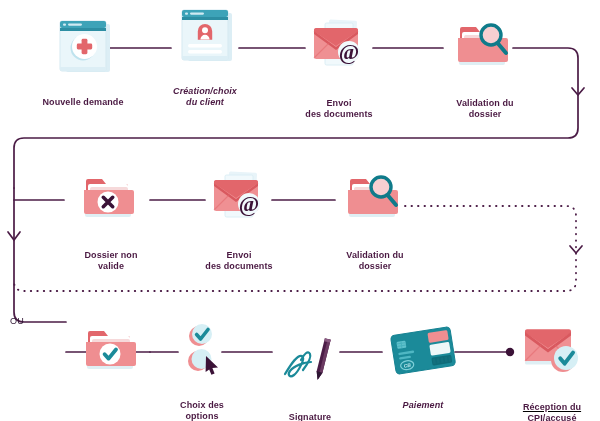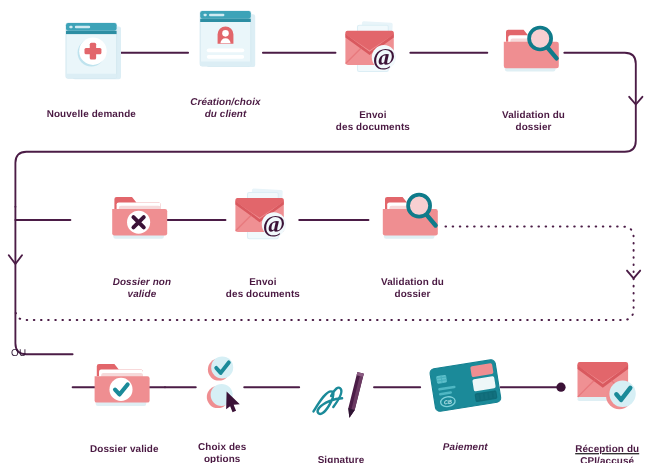--- a/index.html
+++ b/index.html
@@ -151,21 +151,21 @@
           <line x1="45" y1="26" x2="56" y2="39" stroke="#0f7b8a" stroke-width="4" stroke-linecap="round"></line>
           <circle cx="41" cy="21" r="10" fill="#f7cfd1"></circle>
           <circle cx="41" cy="21" r="10" fill="none" stroke="#0f7b8a" stroke-width="3.4"></circle>
         </g>
       </svg>
     </div>
     <div class="node-label">Validation du
 dossier</div>
   </div>
 
-  <div class="node" style="left:76px;top:166px;width:106px;font-style:italic;">
+  <div class="node" style="left:58px;top:166px;width:106px;">
     <div class="node-icon">
       <svg width="70" height="64" viewBox="0 0 70 64">
         <rect x="9" y="46" width="46" height="5" rx="2" fill="#dfeff4"></rect>
         <path d="M10,13 h16 l4,5 h20 a2,2 0 0 1 2,2 v4 h-42 v-9 a2,2 0 0 1 2,-2 z" fill="#e2666b"></path>
         <rect x="12" y="18" width="40" height="28" rx="2" fill="#ffffff"></rect>
         <rect x="14" y="21" width="38" height="26" rx="2" fill="#f6d9da"></rect>
         <path d="M8,24 h48 a2,2 0 0 1 2,2 v20 a2,2 0 0 1 -2,2 h-46 a2,2 0 0 1 -2,-2 z" fill="#ef8e91"></path>
         <circle cx="32" cy="36" r="10.5" fill="#ffffff"></circle>
         <path d="M27.3,31.3 L36.7,40.7 M36.7,31.3 L27.3,40.7" stroke="#3b1237" stroke-width="3.6" stroke-linecap="round"></path>
       </svg>
@@ -213,21 +213,20 @@
       <svg width="70" height="64" viewBox="0 0 70 64">
         <rect x="9" y="46" width="46" height="5" rx="2" fill="#dfeff4"></rect>
         <path d="M10,13 h16 l4,5 h20 a2,2 0 0 1 2,2 v4 h-42 v-9 a2,2 0 0 1 2,-2 z" fill="#e2666b"></path>
         <rect x="12" y="18" width="40" height="28" rx="2" fill="#ffffff"></rect>
         <rect x="14" y="21" width="38" height="26" rx="2" fill="#f6d9da"></rect>
         <path d="M8,24 h48 a2,2 0 0 1 2,2 v20 a2,2 0 0 1 -2,2 h-46 a2,2 0 0 1 -2,-2 z" fill="#ef8e91"></path>
         <circle cx="32" cy="36" r="10.5" fill="#ffffff"></circle>
         <path d="M26.6,36.2 L30.6,40.6 L38,31.5" stroke="#1b8a99" stroke-width="3.8" fill="none" stroke-linecap="round" stroke-linejoin="round"></path>
       </svg>
     </div>
-    <div class="node-label">Dossier valide</div>
   </div>
 
   <div class="node" style="left:157px;top:318px;width:90px;">
     <div class="node-icon">
       <svg width="56" height="62" viewBox="0 0 56 62">
         <circle cx="25" cy="18" r="10" fill="#ef8e91"></circle>
         <circle cx="28" cy="16" r="10" fill="#d6eff5"></circle>
         <path d="M22.6,16.5 L26.6,21 L34,11.5" stroke="#1b8a99" stroke-width="3.6" fill="none" stroke-linecap="round" stroke-linejoin="round"></path>
         <circle cx="24" cy="43" r="10" fill="#ef8e91"></circle>
         <circle cx="27.5" cy="41" r="10" fill="#d6eff5"></circle>

